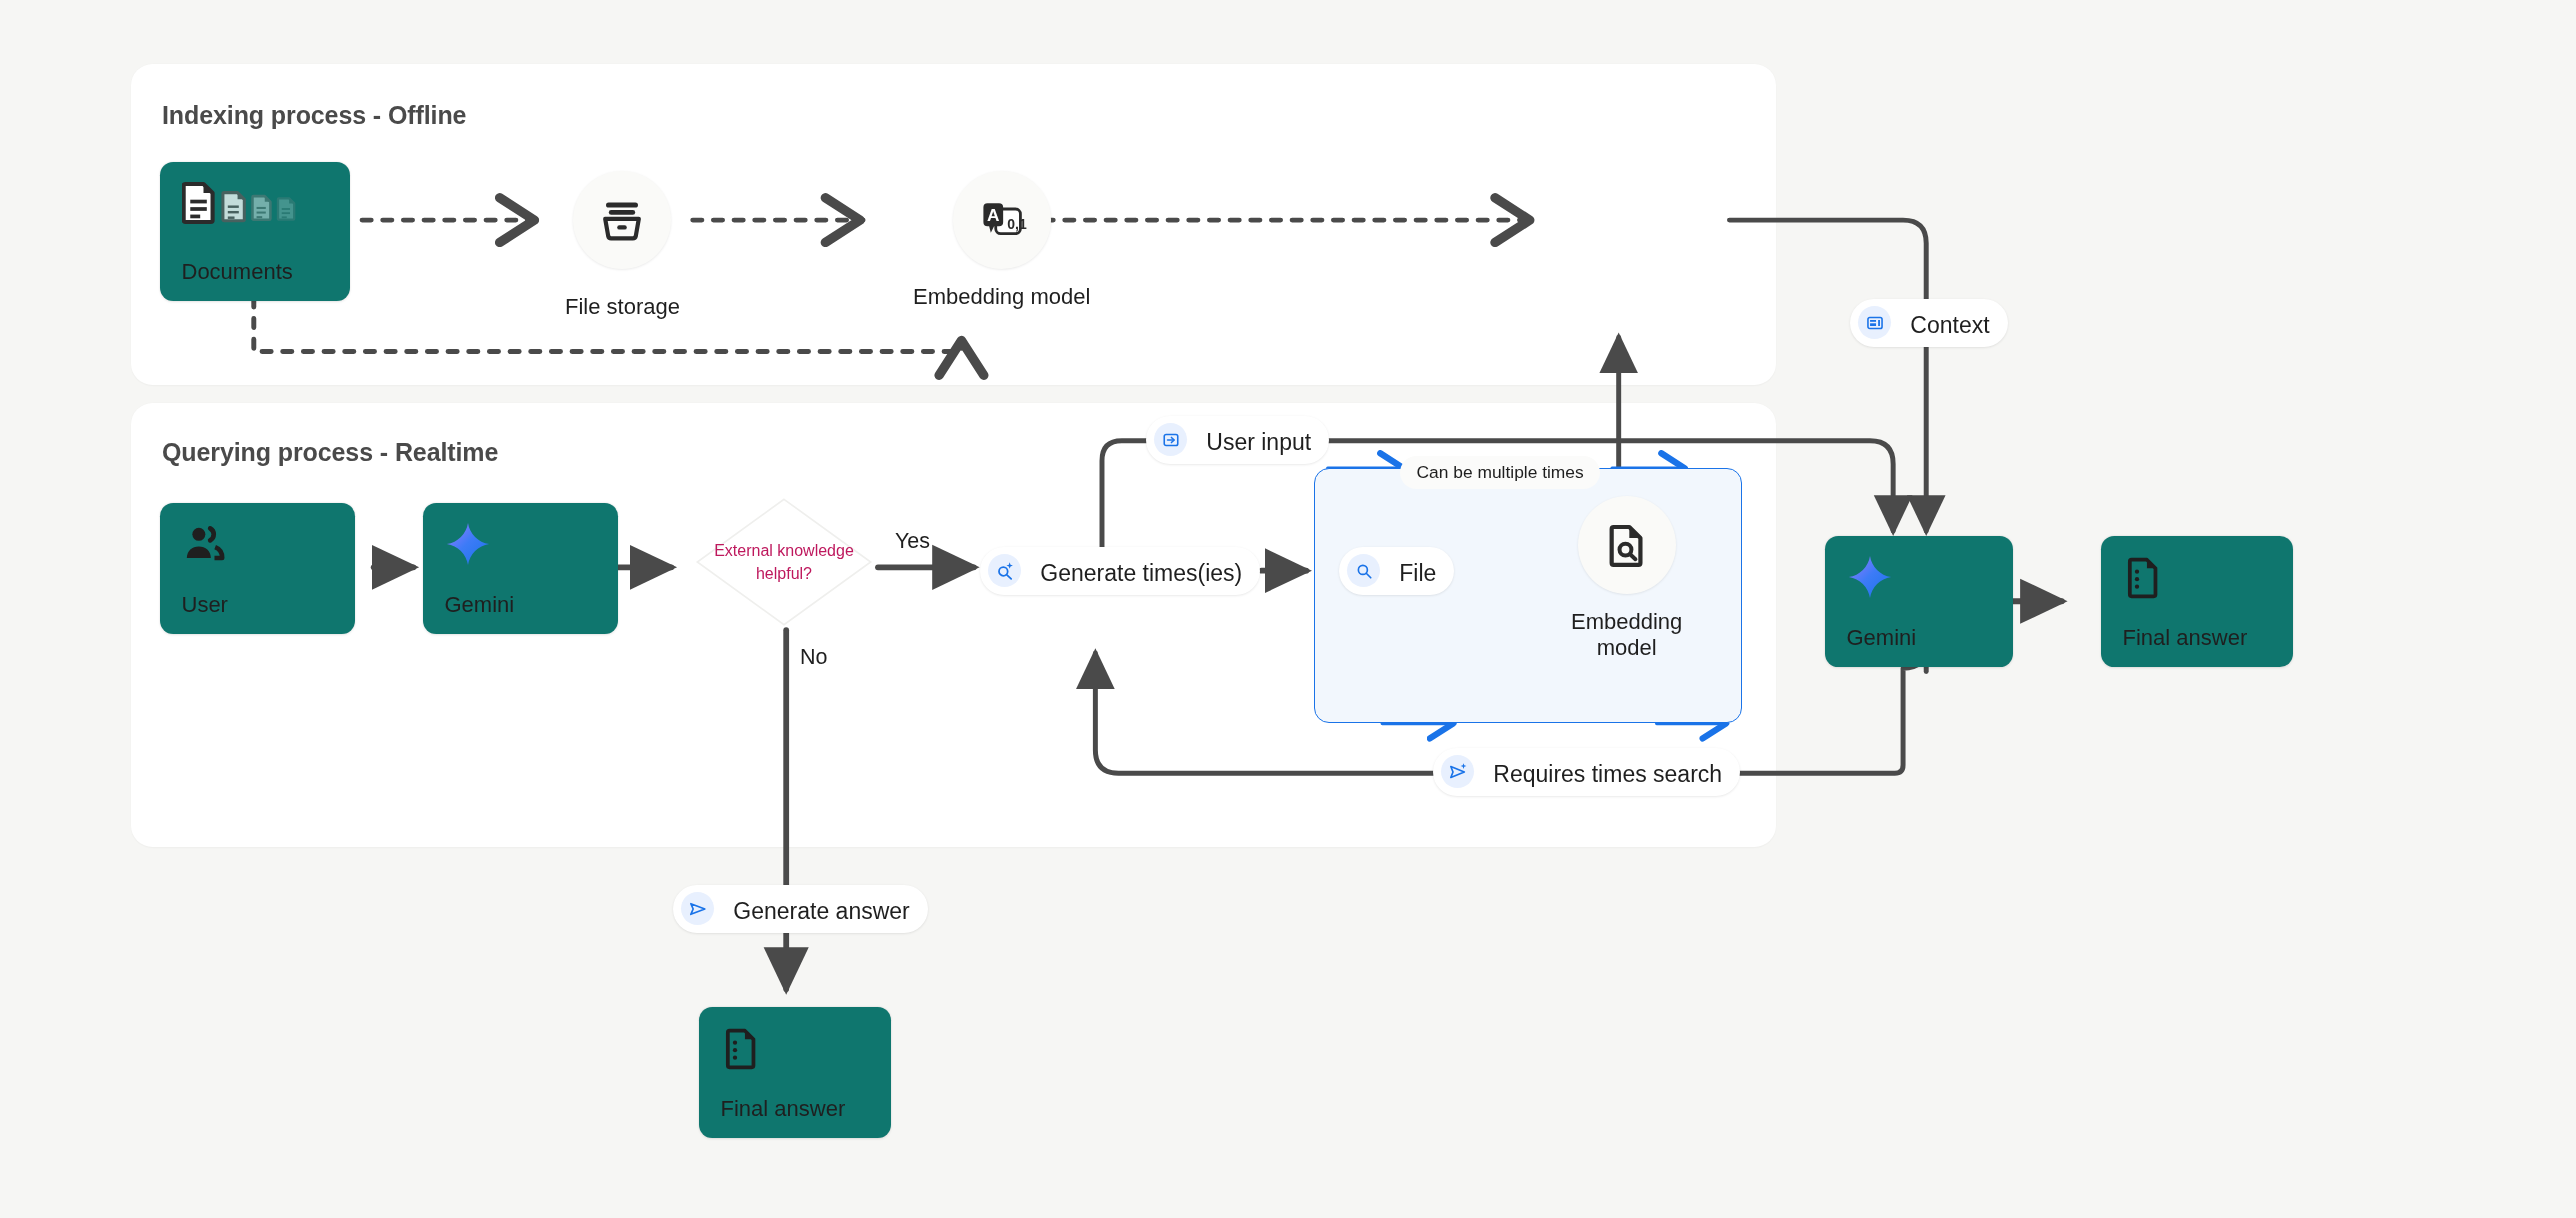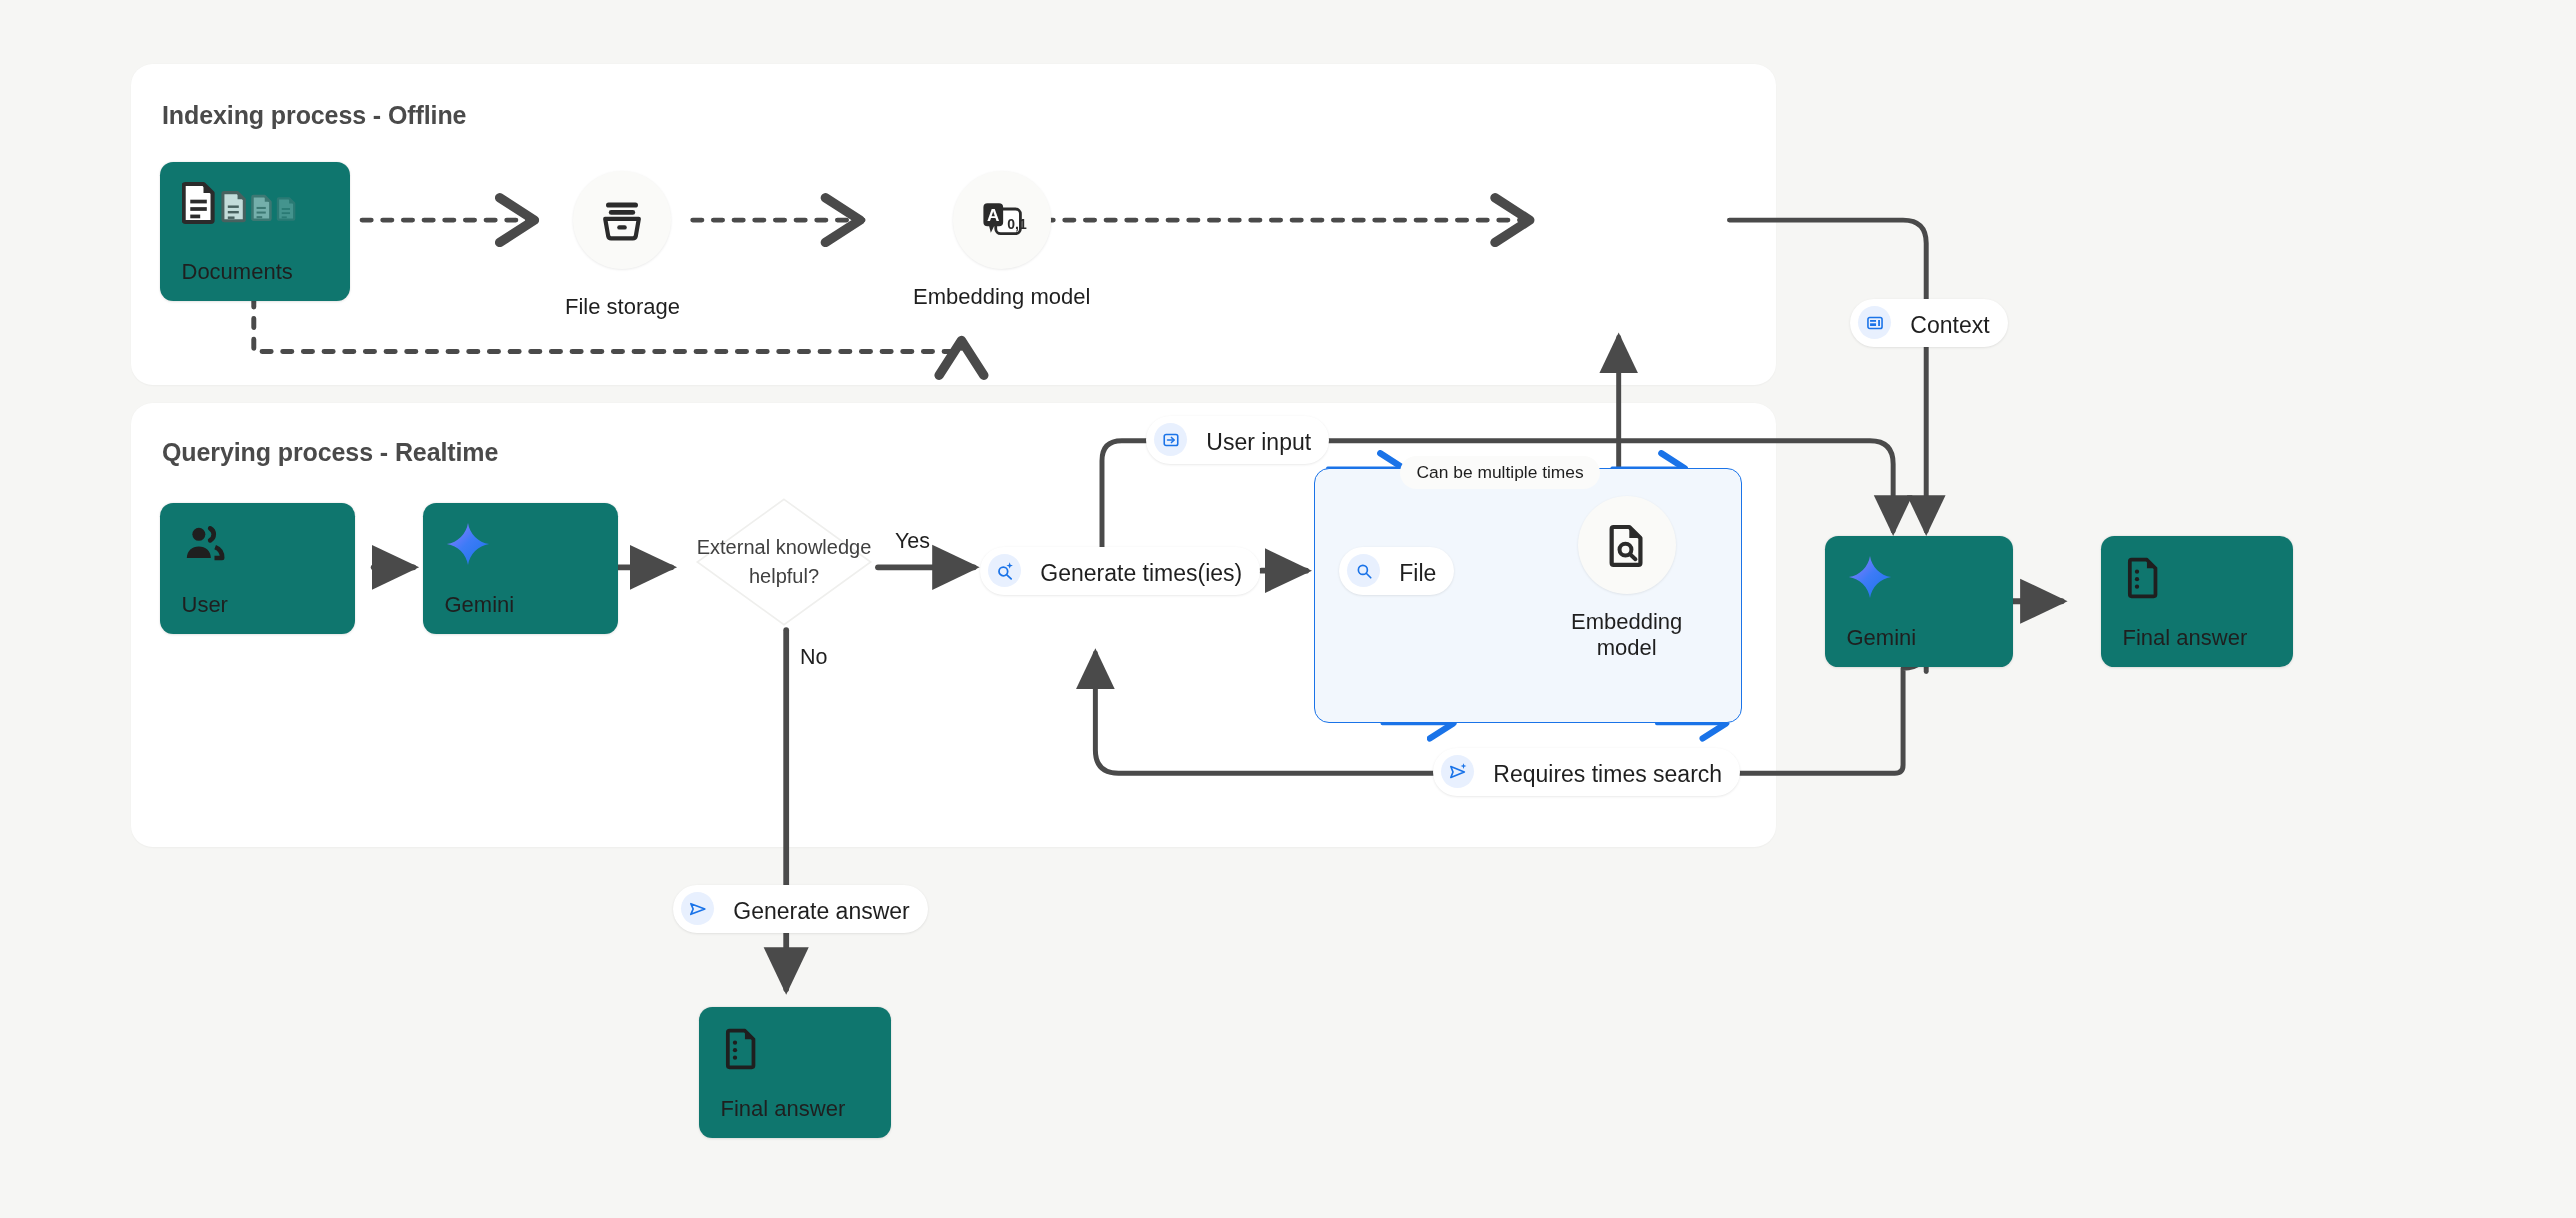--- a/index.html
+++ b/index.html
@@ -68,21 +68,21 @@
   }
 
   
   #diamond{position:absolute;left:694px;top:496px;width:180px;height:132px;}
   #diamond .dshape{
     position:absolute;left:0;top:0;width:100%;height:100%;
   }
   #diamond .dtext{
     position:absolute;left:0;top:0;width:100%;height:100%;
     display:flex;flex-direction:column;align-items:center;justify-content:center;
-    font-size:20px;color:#404040;line-height:1.45;text-align:center;
+    font-size:16px;color:#be185d;line-height:1.45;text-align:center;
   }
 
   
   .chip{
     position:absolute;
     display:inline-flex;align-items:flex-end;gap:19px;
     background:#ffffff;
     border-radius:826px;
     box-shadow:0 0.8px 2.5px rgba(0,0,0,.10);
     padding:7.4px 18px 7.4px 8.3px;

